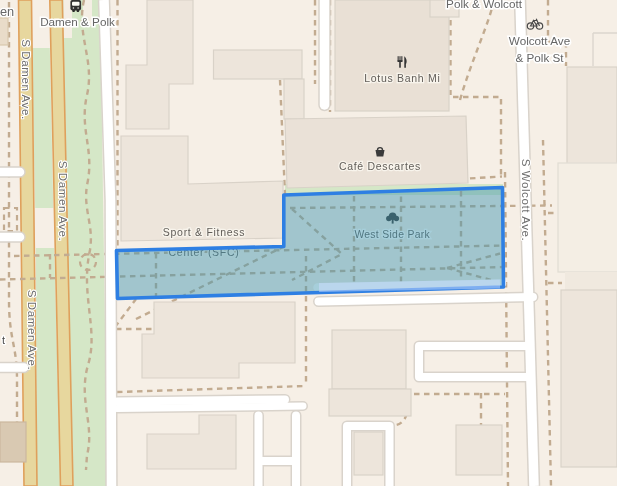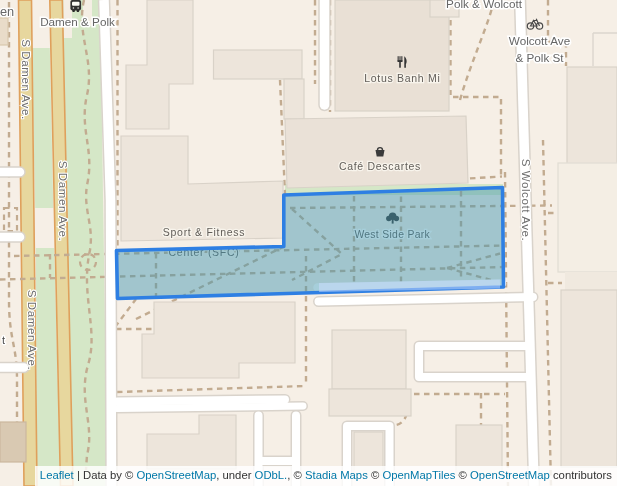--- a/index.html
+++ b/index.html
@@ -159,13 +159,12 @@
 <text class="sta" x="539.5" y="61.5">&amp; Polk St</text>
 <text class="poi" x="402.4" y="81.5">Lotus Banh Mi</text>
 <text class="poi" x="380" y="170">Café Descartes</text>
 <text class="rd" transform="translate(25.5,79.5) rotate(90)" x="0" y="3.5">S Damen Ave.</text>
 <text class="rd" transform="translate(62,201) rotate(90)" x="0" y="3.5">S Damen Ave.</text>
 <text class="rd" transform="translate(31.5,330) rotate(90)" x="0" y="3.5">S Damen Ave.</text>
 <text class="rd" transform="translate(525.5,200) rotate(90)" x="0" y="3.5">S Wolcott Ave.</text>
 <text x="2" y="344" font-size="11" fill="#4a4a4a" style="paint-order:stroke;stroke:#fff;stroke-width:2.4px;">t</text>
 <text x="0" y="16" font-size="12.8" fill="#686868" style="paint-order:stroke;stroke:#fff;stroke-width:2.4px;">en</text>
 </svg>
-<div id="attr"><a>Leaflet</a> | Data by © <a>OpenStreetMap</a>, under <a>ODbL.</a>, © <a>Stadia Maps</a> © <a>OpenMapTiles</a> © <a>OpenStreetMap</a> contributors</div>
 </div>
 </body></html>

